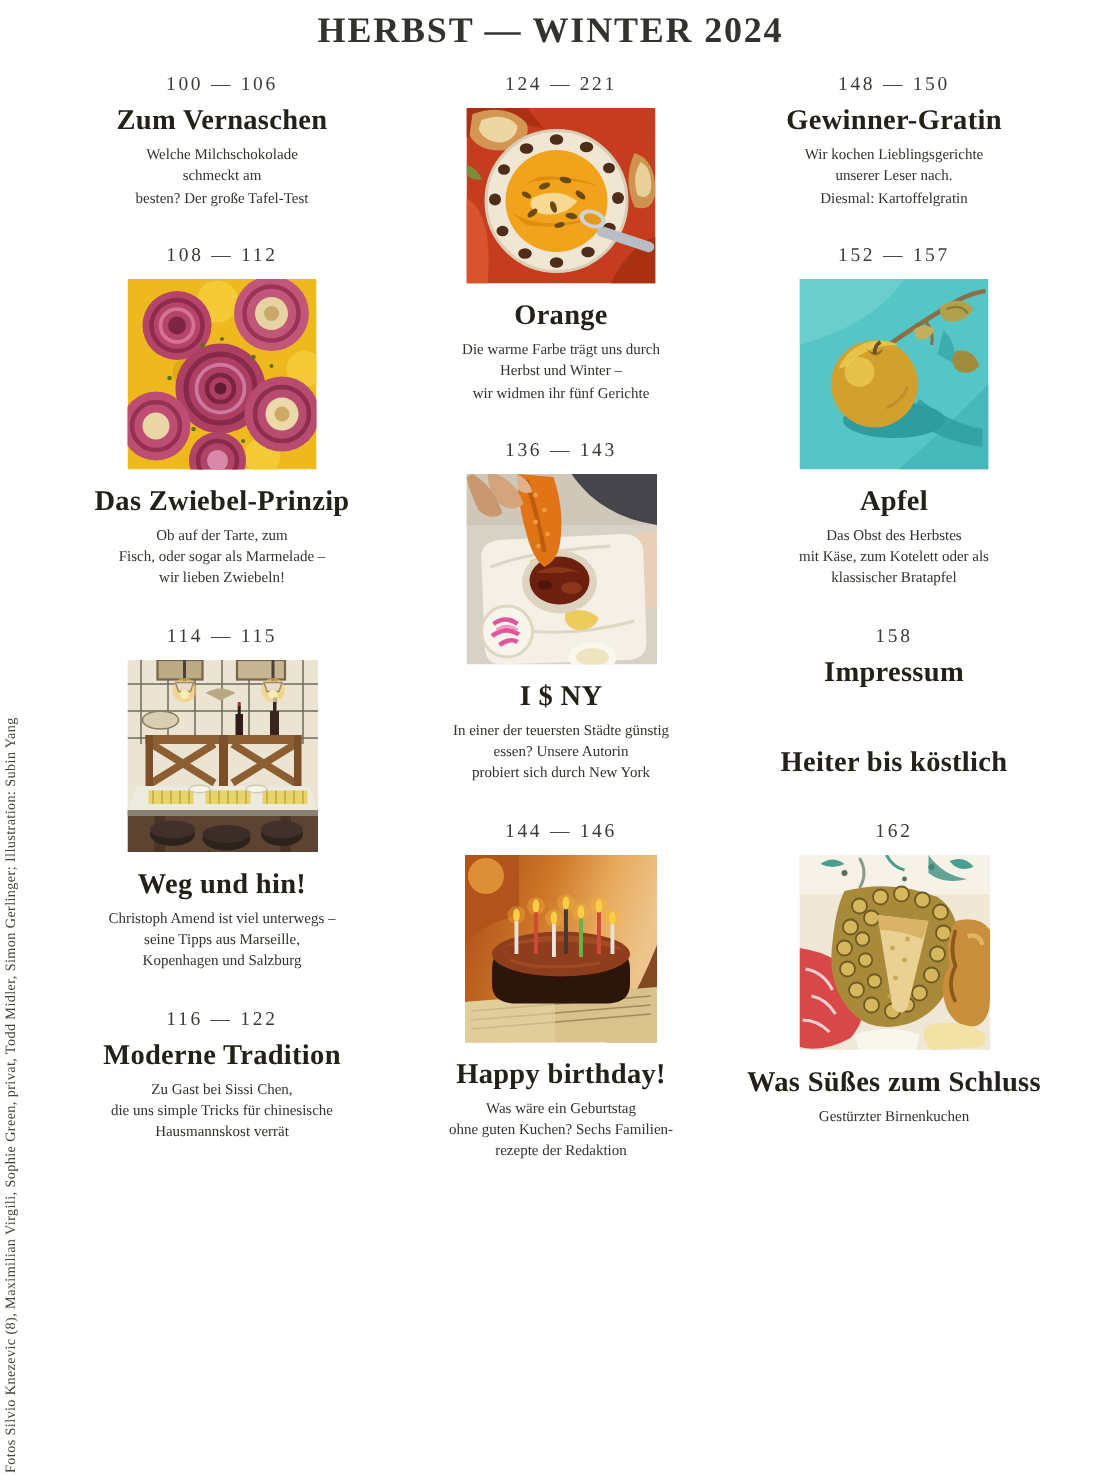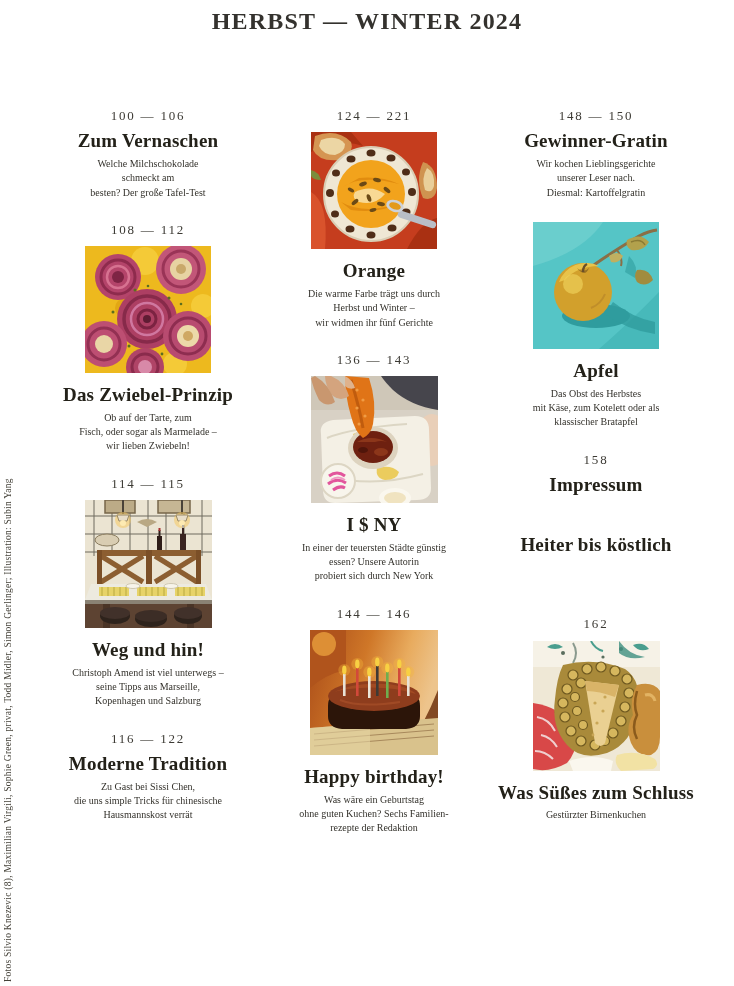--- a/index.html
+++ b/index.html
@@ -10,28 +10,28 @@
   }
   .masthead{
     position:absolute;top:8px;left:0;width:734px;text-align:center;
     font-size:24px;font-weight:700;letter-spacing:1.2px;color:#34322e;
   }
   .credits{
     position:absolute;left:3px;top:0;height:982px;
     writing-mode:vertical-rl;transform:rotate(180deg);
     font-size:9.5px;letter-spacing:0.25px;color:#454239;
   }
-  .col{position:absolute;top:0;width:226px;padding-top:108px;box-sizing:border-box;}
+  .col{position:absolute;top:0;width:226px;padding-top:48px;box-sizing:border-box;}
   .col-left{left:35px;}
   .col-mid{left:261px;}
   .col-right{left:483px;}
   .entry{text-align:center;margin-top:22px;}
   .entry:first-child{margin-top:0;}
   .entry.mt-sm{margin-top:36px;}
-  .entry.mt-lg{margin-top:60px;}
+  .entry.mt-lg{margin-top:25px;}
   .pages{font-size:13px;letter-spacing:1.8px;color:#3c3a34;line-height:1.25;}
   .title{font-size:19px;font-weight:700;margin:5px 0 4px;color:#232119;line-height:1.25;letter-spacing:0.2px;}
   .desc{font-size:10px;line-height:1.43;white-space:pre-line;margin:0;color:#34322c;}
   .photo{margin:8px auto 10px;width:-moz-fit-content;width:fit-content;line-height:0;}
   .photo svg{display:block;}
 </style>
 </head>
 <body>
 
 <header class="masthead">HERBST — WINTER 2024</header>
@@ -378,20 +378,21 @@
 
     <article class="entry">
       <div class="pages">148 — 150</div>
       <h2 class="title">Gewinner-Gratin</h2>
       <p class="desc">Wir kochen Lieblingsgerichte
 unserer Leser nach.
 Diesmal: Kartoffelgratin</p>
     </article>
 
     <article class="entry">
+      <div class="pages">152 — 157</div>
       <div class="photo">
         <svg viewBox="0 0 126 127" width="126" height="127">
           <rect width="126" height="127" fill="#55c5c6"></rect>
           <path d="M0 0 h70 q-20 30 -70 44 Z" fill="#74d2d0" opacity="0.7"></path>
           <path d="M126 70 v57 h-60 q30 -26 60 -57 Z" fill="#43b5b7" opacity="0.8"></path>
           <ellipse cx="63" cy="94" rx="34" ry="12" fill="#2f9c9e"></ellipse>
           <path d="M80 80 Q100 96 122 100 L122 112 Q94 108 72 92 Z" fill="#2f9c9e" opacity="0.8"></path>
           <path d="M96 34 q10 10 6 22 l-10 -6 Z" fill="#2f9c9e" opacity="0.6"></path>
           <path d="M54 48 C70 36 86 26 106 14 Q116 9 124 8" stroke="#8a6f46" stroke-width="3" fill="none"></path>
           <path d="M84 28 q6 8 4 16" stroke="#8a6f46" stroke-width="2" fill="none"></path>

